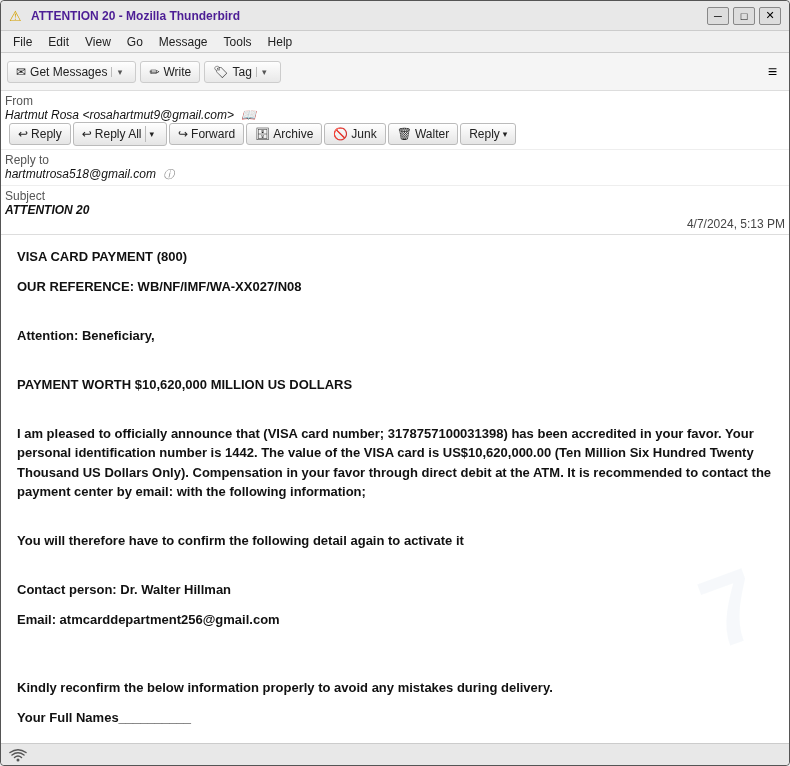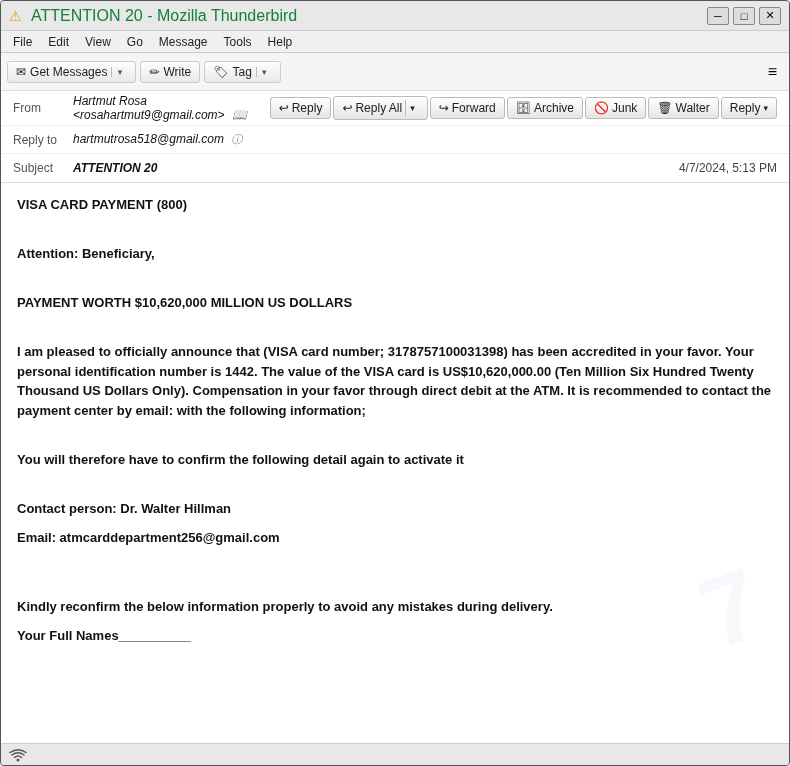--- a/index.html
+++ b/index.html
@@ -32,23 +32,23 @@
       flex-shrink: 0;
     }
     .title-bar-icon {
       width: 16px;
       height: 16px;
       margin-right: 6px;
       color: #d4a000;
       font-size: 14px;
     }
     .title-bar-text {
-      font-size: 16px;
-      font-weight: 400;
-      color: #15803d;
+      font-size: 12px;
+      font-weight: 700;
+      color: #4c1d95;
       flex: 1;
     }
     .window-controls {
       display: flex;
       gap: 4px;
     }
     .win-btn {
       width: 22px;
       height: 18px;
       border: 1px solid #888;
@@ -118,24 +118,25 @@
     }
     
     .email-header {
       background: #fff;
       border-bottom: 1px solid #ddd;
       padding: 0;
       flex-shrink: 0;
     }
     .email-header-row {
       display: flex;
-      align-items: center;
-      padding: 3px 12px;
+      align-items: flex-start;
+      padding: 3px 4px;
       border-bottom: 1px solid #eee;
       min-height: 28px;
+      flex-direction: column;
     }
     .email-header-row:last-child { border-bottom: none; }
     .hdr-label {
       font-size: 12px;
       color: #555;
       width: 60px;
       flex-shrink: 0;
     }
     .hdr-value {
       font-size: 12px;
@@ -319,20 +320,21 @@
       <span class="hdr-label">Subject</span>
       <span class="hdr-value"><strong>ATTENTION 20</strong></span>
       <span class="hdr-date">4/7/2024, 5:13 PM</span>
     </div>
   </div>
 
   <div class="email-body">
     <div class="watermark">7</div>
     <div class="email-content">
       <p>VISA CARD PAYMENT (800)</p>
+      <p>OUR REFERENCE: WB/NF/IMF/WA-XX027/N08</p>
       <br>
       <p>Attention: Beneficiary,</p>
       <br>
       <p><strong>PAYMENT WORTH $10,620,000 MILLION US DOLLARS</strong></p>
       <br>
       <p>I am pleased to officially announce that (VISA card number; 3178757100031398) has been accredited in your favor. Your personal identification number is 1442. The value of the VISA card is US$10,620,000.00 (Ten Million Six Hundred Twenty Thousand US Dollars Only). Compensation in your favor through direct debit at the ATM. It is recommended to contact the payment center by email: with the following information;</p>
       <br>
       <p>You will therefore have to confirm the following detail again to activate it</p>
       <br>
       <p>Contact person: Dr. Walter Hillman</p>

